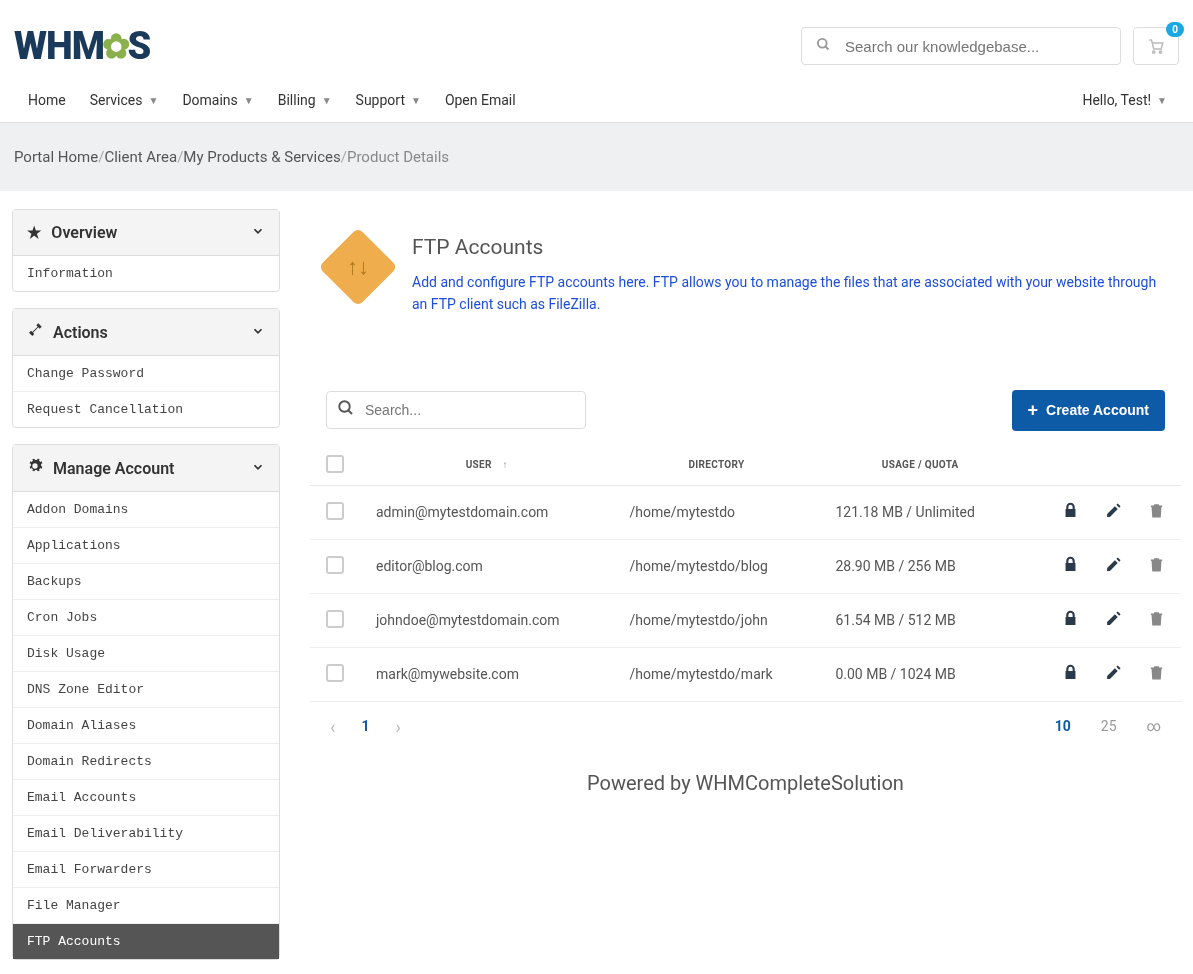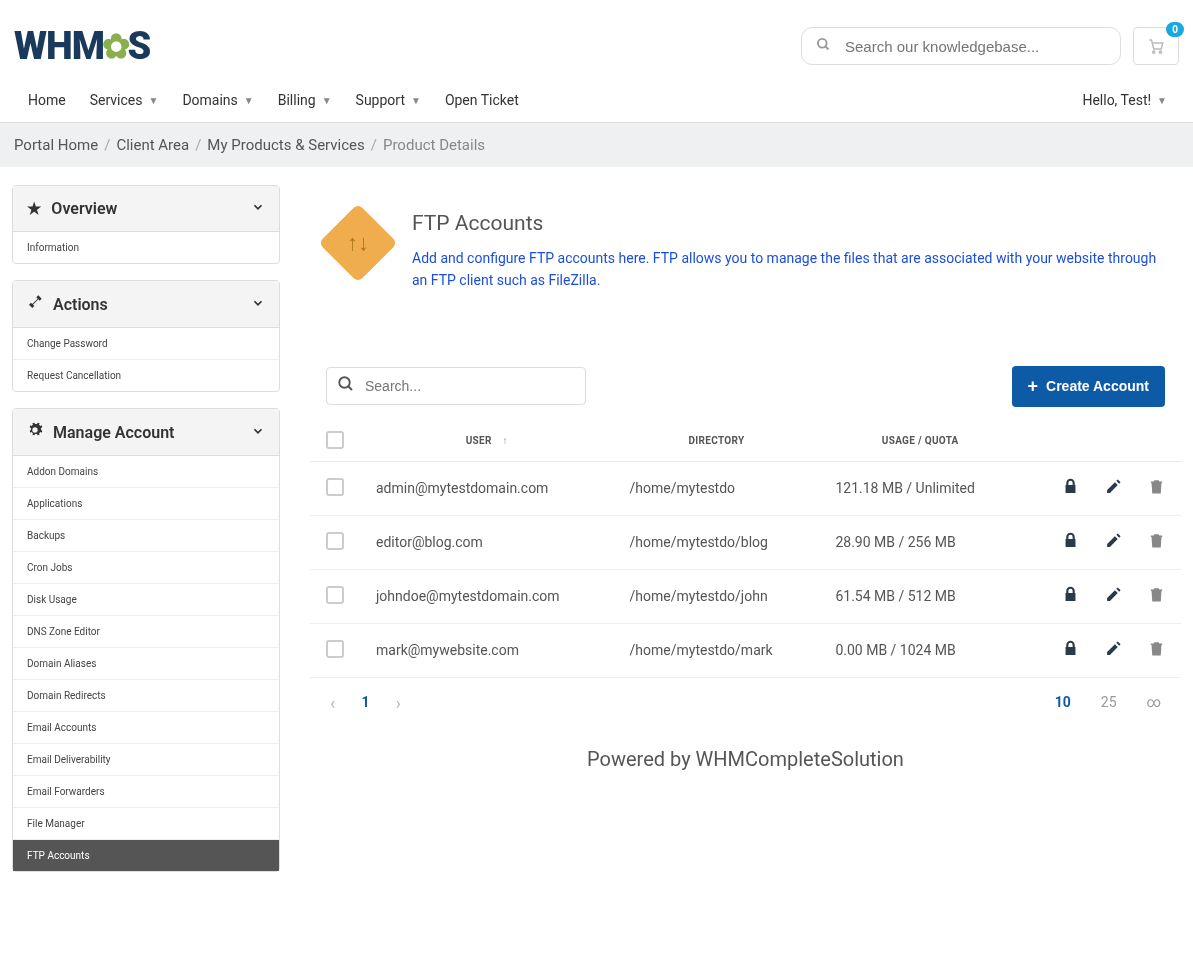--- a/index.html
+++ b/index.html
@@ -3,50 +3,50 @@
 <meta charset="utf-8">
 <style>
 * { margin:0; padding:0; box-sizing:border-box; }
 body { font-family: -apple-system, "Segoe UI", Roboto, Arial, sans-serif; color:#333; background:#fff; font-size:14px; }
 
 
 .header { display:flex; align-items:center; justify-content:space-between; padding:24px 14px 0 14px; }
 .logo { font-size:38px; font-weight:900; color:#1a3a5c; letter-spacing:-1px; display:flex; align-items:center; }
 .logo-gear { color:#89b04c; font-size:34px; margin:0 -2px; }
 .header-right { display:flex; align-items:center; gap:12px; }
-.search-box { display:flex; align-items:center; border:1px solid #ddd; border-radius:11px; background:#fff; width:320px; height:38px; }
+.search-box { display:flex; align-items:center; border:1px solid #ddd; border-radius:4px; background:#fff; width:320px; height:38px; }
 .search-box .icon { padding:0 14px; color:#999; }
 .search-box input { border:none; outline:none; font-size:15px; flex:1; background:transparent; }
 .cart-btn { position:relative; border:1px solid #ddd; border-radius:4px; width:46px; height:38px; display:flex; align-items:center; justify-content:center; color:#bbb; font-size:16px; }
 .cart-badge { position:absolute; top:-6px; right:-6px; background:#1ba8e0; color:#fff; border-radius:20px; font-size:10px; padding:2px 6px; font-weight:700; }
 
 
 .navbar { display:flex; align-items:stretch; justify-content:space-between; padding:0 14px; margin-top:10px; border-bottom:1px solid #ddd;gap:36px; }
 .nav-left, .nav-right { display:flex; }
 .nav-item { padding:14px 12px; color:#333; cursor:pointer; display:flex; align-items:center; gap:6px; }
 .nav-item.first { padding-left:14px; }
 .nav-caret { font-size:10px; color:#888; }
 
 
-.breadcrumb { background:#eef0f2; padding:13px 14px; display:flex; gap:6px; color:#555; font-size:15px; }
+.breadcrumb { background:#eef0f2; padding:25px 14px; display:flex; gap:0; color:#555; font-size:15px; }
 .breadcrumb .sep { color:#aaa; }
 .breadcrumb .current { color:#888; }
 .breadcrumb a { color:#555; text-decoration:none; }
 
 
 .container { display:flex; padding:18px 12px; gap:30px; }
 .sidebar { width:268px; flex-shrink:0; display:flex; flex-direction:column; gap:16px; }
 .main { flex:1; }
 
 
 .panel { border:1px solid #ddd; border-radius:4px; background:#fff; }
 .panel-head { background:#f4f4f4; padding:13px 14px; display:flex; align-items:center; justify-content:space-between; border-bottom:1px solid #ddd; font-weight:600; font-size:16px; }
 .panel-head-left { display:flex; align-items:center; gap:10px; }
 .panel-head-icon { font-size:16px; color:#333; }
-.panel-item { padding:10px 14px; border-top:1px solid #eee; cursor:pointer; font-size:10px; color:#444; }
+.panel-item { padding:10px 14px; border-top:1px solid #eee; cursor:pointer; font-size:13px; color:#444;font-family:Liberation Mono, monospace; }
 .panel-item:first-of-type { border-top:none; }
 .panel-item.active { background:#555; color:#fff; }
 
 
 .card { background:#fff; border-radius:2px; }
 .page-header { display:flex; gap:26px; padding:26px 20px 30px 20px; background:#fff; }
 .page-icon { width:56px; height:56px; background:#f0ad4e; transform:rotate(45deg); display:flex; align-items:center; justify-content:center; border-radius:6px; flex-shrink:0; margin-top:4px; }
 .page-icon-inner { transform:rotate(-45deg); color:#b07a1e; font-size:22px; font-weight:900; }
 .page-title { font-size:21px; color:#555; font-weight:400; margin-bottom:12px; }
 .page-desc { color:#1d4ed8; line-height:1.6; }
@@ -121,21 +121,21 @@
       </div>
       <div class="nav-item">
         <span>Billing</span>
         <span class="nav-caret">▼</span>
       </div>
       <div class="nav-item">
         <span>Support</span>
         <span class="nav-caret">▼</span>
       </div>
       <div class="nav-item">
-        <span>Open Ticket</span>
+        <span>Open Email</span>
       </div>
     </div>
   <div class="nav-right">
     <div class="nav-item">
       <span>Hello, Test!</span>
       <span class="nav-caret">▼</span>
     </div>
   </div>
 </div>
 

